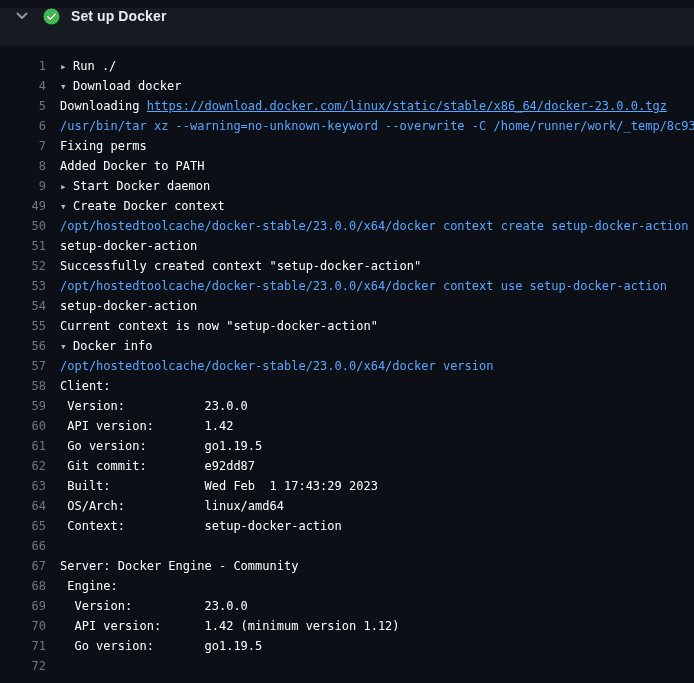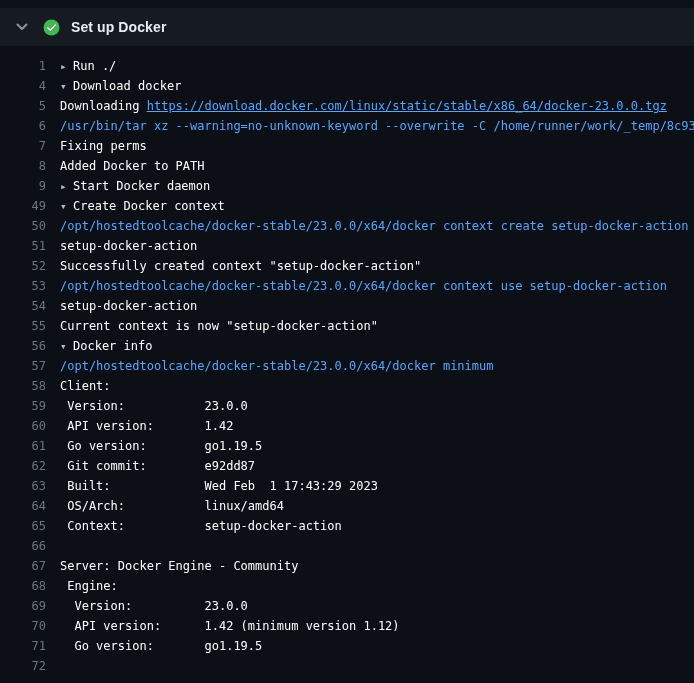--- a/index.html
+++ b/index.html
@@ -11,21 +11,21 @@
     background: #0d1117;
     font-family: "Liberation Sans", sans-serif;
   }
   .page { width: 694px; height: 683px; background: #0c0f16; }
 
   .step-header {
     margin-top: 8px;
     height: 38px;
     background: #161b22;
     display: flex;
-    align-items: center;
+    align-items: flex-start;
     padding: 0 14px;
     box-sizing: border-box;
     cursor: pointer;
   }
   .step-header .chev { display: flex; align-items: center; margin-right: 13px; }
   .step-header .status { display: flex; align-items: center; margin-right: 11px; }
   .step-title {
     color: #e6edf3;
     font-size: 14px;
     font-weight: 600;
@@ -95,21 +95,21 @@
       <div class="log-row"><span class="ln">8</span><span class="lc"><span class="plain">Added Docker to PATH</span></span></div>
       <div class="log-row"><span class="ln">9</span><span class="lc"><span class="arrow">▸</span><span class="plain">Start Docker daemon</span></span></div>
       <div class="log-row"><span class="ln">49</span><span class="lc"><span class="arrow">▾</span><span class="plain">Create Docker context</span></span></div>
       <div class="log-row"><span class="ln">50</span><span class="lc"><span class="cmd">/opt/hostedtoolcache/docker-stable/23.0.0/x64/docker context create setup-docker-action</span></span></div>
       <div class="log-row"><span class="ln">51</span><span class="lc"><span class="plain">setup-docker-action</span></span></div>
       <div class="log-row"><span class="ln">52</span><span class="lc"><span class="plain">Successfully created context "setup-docker-action"</span></span></div>
       <div class="log-row"><span class="ln">53</span><span class="lc"><span class="cmd">/opt/hostedtoolcache/docker-stable/23.0.0/x64/docker context use setup-docker-action</span></span></div>
       <div class="log-row"><span class="ln">54</span><span class="lc"><span class="plain">setup-docker-action</span></span></div>
       <div class="log-row"><span class="ln">55</span><span class="lc"><span class="plain">Current context is now "setup-docker-action"</span></span></div>
       <div class="log-row"><span class="ln">56</span><span class="lc"><span class="arrow">▾</span><span class="plain">Docker info</span></span></div>
-      <div class="log-row"><span class="ln">57</span><span class="lc"><span class="cmd">/opt/hostedtoolcache/docker-stable/23.0.0/x64/docker minimum</span></span></div>
+      <div class="log-row"><span class="ln">57</span><span class="lc"><span class="cmd">/opt/hostedtoolcache/docker-stable/23.0.0/x64/docker version</span></span></div>
       <div class="log-row"><span class="ln">58</span><span class="lc"><span class="plain">Client:</span></span></div>
       <div class="log-row"><span class="ln">59</span><span class="lc"><span class="plain"> Version:           23.0.0</span></span></div>
       <div class="log-row"><span class="ln">60</span><span class="lc"><span class="plain"> API version:       1.42</span></span></div>
       <div class="log-row"><span class="ln">61</span><span class="lc"><span class="plain"> Go version:        go1.19.5</span></span></div>
       <div class="log-row"><span class="ln">62</span><span class="lc"><span class="plain"> Git commit:        e92dd87</span></span></div>
       <div class="log-row"><span class="ln">63</span><span class="lc"><span class="plain"> Built:             Wed Feb  1 17:43:29 2023</span></span></div>
       <div class="log-row"><span class="ln">64</span><span class="lc"><span class="plain"> OS/Arch:           linux/amd64</span></span></div>
       <div class="log-row"><span class="ln">65</span><span class="lc"><span class="plain"> Context:           setup-docker-action</span></span></div>
       <div class="log-row"><span class="ln">66</span><span class="lc"></span></div>
       <div class="log-row"><span class="ln">67</span><span class="lc"><span class="plain">Server: Docker Engine - Community</span></span></div>

